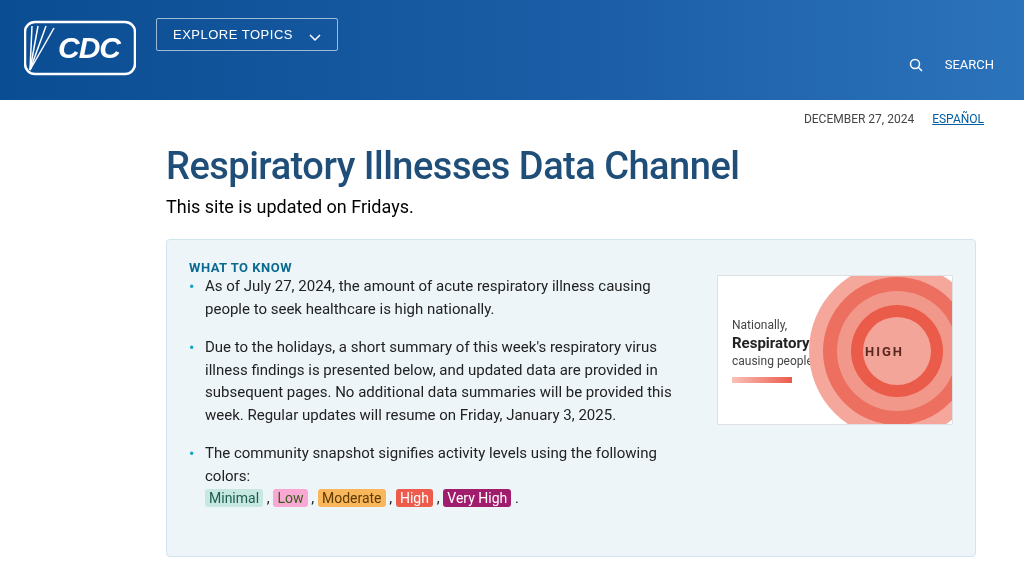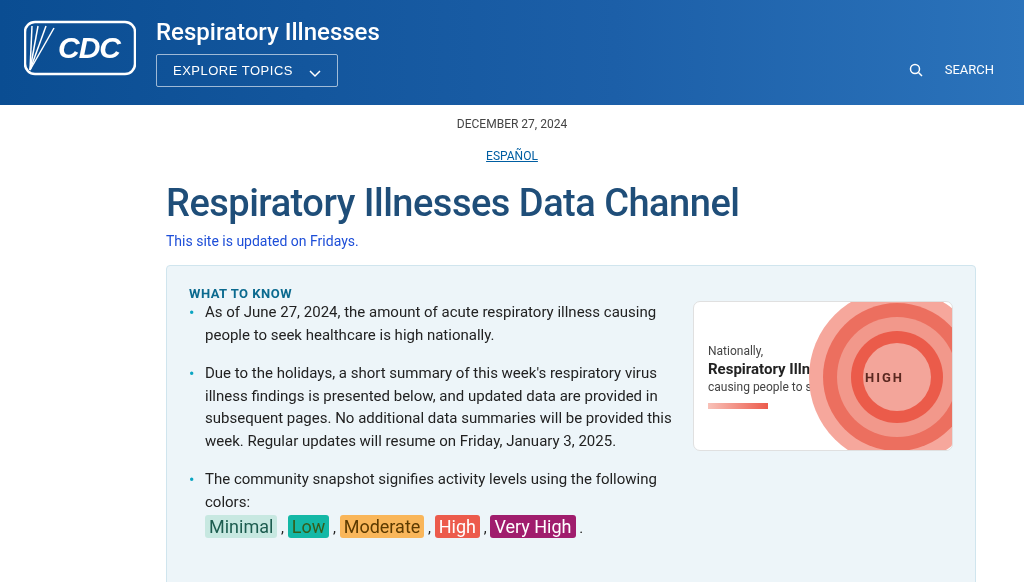--- a/index.html
+++ b/index.html
@@ -41,37 +41,36 @@
     }
     
     .utility-bar {
       display: flex;
       justify-content: flex-end;
       align-items: center;
       gap: 18px;
       padding: 12px 40px 8px;
       font-size: 12px;
       color: #444;
-      flex-direction: column;
     }
     .utility-bar a { color: #005ea2; text-decoration: underline; }
     
     .content {
       max-width: 810px;
       margin: 0 0 0 166px;
       padding: 10px 0 30px;
     }
     .page-title {
       color: #1f4e79;
       font-size: 38px;
       font-weight: 500;
       margin-bottom: 8px;
       letter-spacing: -0.5px;
     }
-    .subtitle { color: #1d4ed8; font-size: 14px; margin-bottom: 16px; }
+    .subtitle { color: #000000; font-size: 18px; margin-bottom: 22px; }
     
     .info-box {
       background: #edf5f9;
       border: 1px solid #d0e5ee;
       border-radius: 4px;
       padding: 20px 22px 30px;
       position: relative;
     }
     .info-heading {
       color: #0b6a8f;
@@ -91,32 +90,32 @@
       color: #222;
     }
     .bullets li::before {
       content: "•";
       position: absolute;
       left: 0;
       color: #0aa5c2;
       font-size: 16px;
     }
     
-    .badge { padding: 1px 4px; border-radius: 3px; font-size: 18px; }
+    .badge { padding: 1px 4px; border-radius: 3px; font-size: 14px; }
     .b-minimal { background: #c7e8e1; color: #1c5c4f; }
-    .b-low { background: #14b8a6; color: #355d1b; }
+    .b-low { background: #f9a8d4; color: #355d1b; }
     .b-moderate { background: #f9b65a; color: #5c3a00; }
     .b-high { background: #ec5b4c; color: #fff; }
     .b-veryhigh { background: #a01d6d; color: #fff; }
     
     .snapshot-card {
       background: #fff;
       border: 1px solid #e0e0e0;
-      border-radius: 7px;
-      width: 260px;
+      border-radius: 1px;
+      width: 236px;
       height: 150px;
       flex-shrink: 0;
       position: relative;
       overflow: hidden;
       display: flex;
       align-items: center;
       padding: 14px;
     }
     .snapshot-text { font-size: 12px; color: #444; line-height: 1.35; }
     .snapshot-text b { display: block; font-size: 15px; color: #222; }
@@ -144,21 +143,20 @@
     <svg width="112" height="60" viewBox="0 0 112 60">
       <rect x="1" y="4" width="110" height="52" rx="10" fill="none" stroke="#fff" stroke-width="2.5"></rect>
       <text x="34" y="40" font-family="Arial Black, Arial" font-size="30" font-weight="900" fill="#fff" font-style="italic" letter-spacing="-1">CDC</text>
       <line x1="6" y1="52" x2="30" y2="10" stroke="#fff" stroke-width="1.5"></line>
       <line x1="6" y1="52" x2="22" y2="8" stroke="#fff" stroke-width="1.5"></line>
       <line x1="6" y1="52" x2="14" y2="8" stroke="#fff" stroke-width="1.5"></line>
       <line x1="6" y1="52" x2="8" y2="8" stroke="#fff" stroke-width="1.5"></line>
     </svg>
   </div>
   <div class="header-left">
-    <div class="site-title">Respiratory Illnesses</div>
     <button class="explore-btn">
       <span>EXPLORE TOPICS</span>
       <svg width="12" height="8" viewBox="0 0 12 8">
           <path d="M1 1 L6 6 L11 1" stroke="#fff" stroke-width="1.5" fill="none"></path>
         </svg>
     </button>
   </div>
   <div class="search-area">
     <svg width="14" height="14" viewBox="0 0 14 14">
         <circle cx="6" cy="6" r="4.5" stroke="#fff" stroke-width="1.5" fill="none"></circle>
@@ -174,21 +172,21 @@
 </div>
 
 <div class="content">
   <h1 class="page-title">Respiratory Illnesses Data Channel</h1>
   <div class="subtitle">This site is updated on Fridays.</div>
 
   <div class="info-box">
     <div class="info-heading">WHAT TO KNOW</div>
     <div class="info-body">
       <ul class="bullets">
-        <li>As of June 27, 2024, the amount of acute respiratory illness causing people to seek healthcare is high nationally.</li>
+        <li>As of July 27, 2024, the amount of acute respiratory illness causing people to seek healthcare is high nationally.</li>
         <li>Due to the holidays, a short summary of this week's respiratory virus illness findings is presented below, and updated data are provided in subsequent pages. No additional data summaries will be provided this week. Regular updates will resume on Friday, January 3, 2025.</li>
         <li>
           <span>The community snapshot signifies activity levels using the following colors:</span><br>
           <span class="badge b-minimal">Minimal</span> ,
           <span class="badge b-low">Low</span> ,
           <span class="badge b-moderate">Moderate</span> ,
           <span class="badge b-high">High</span> ,
           <span class="badge b-veryhigh">Very High</span> .
         </li>
       </ul>

